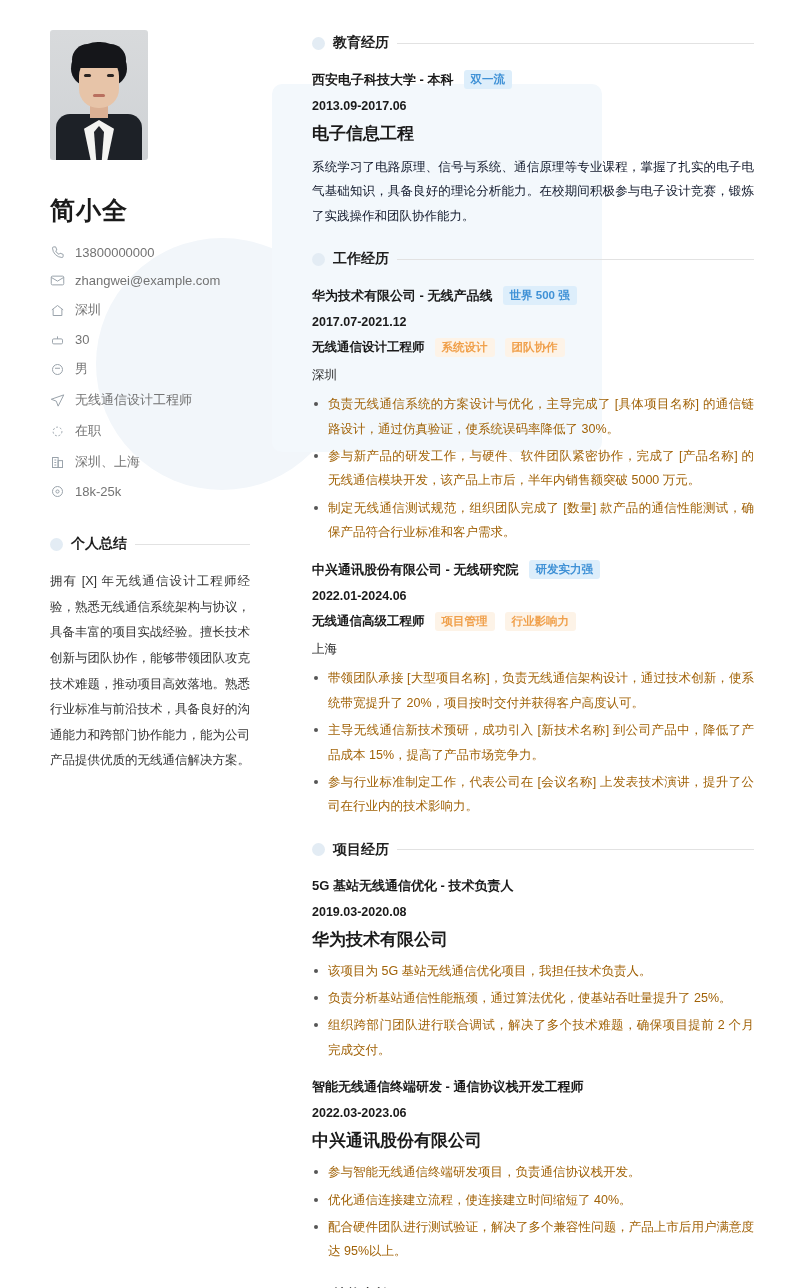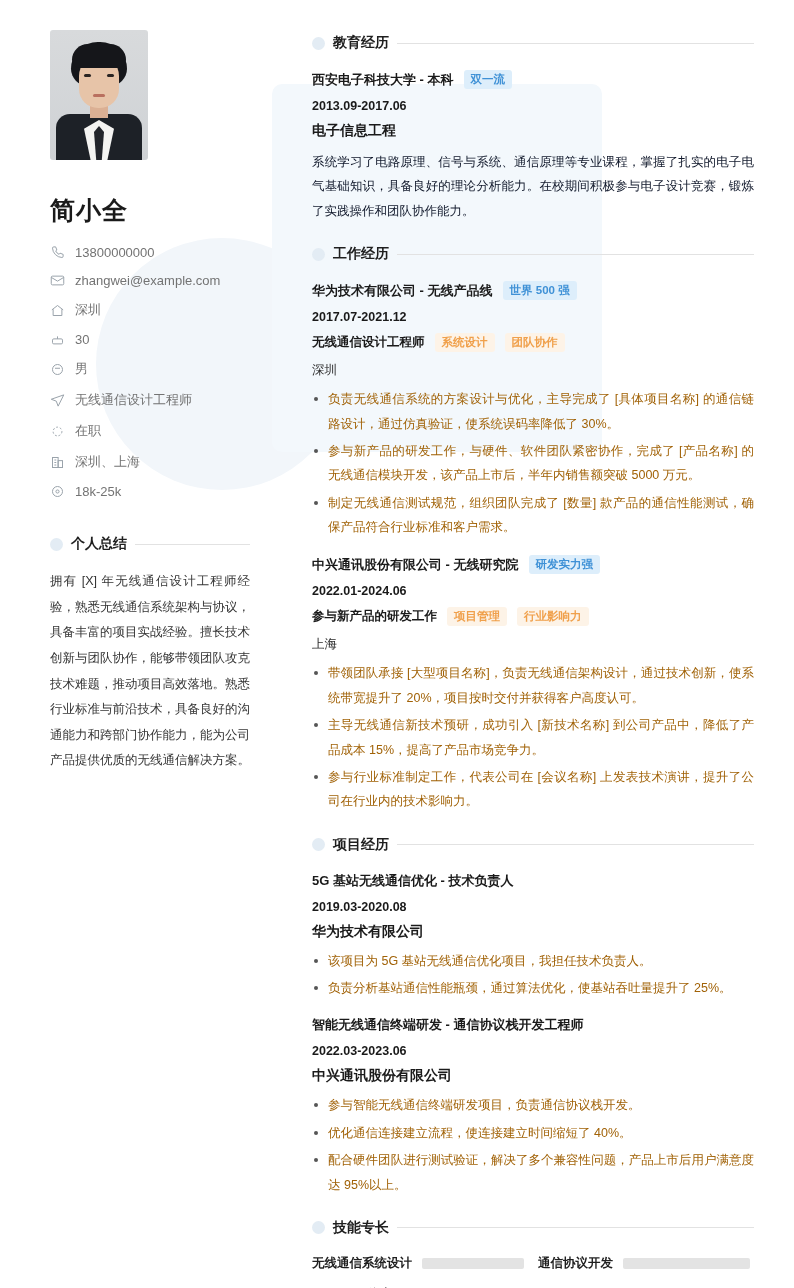--- a/index.html
+++ b/index.html
@@ -76,21 +76,21 @@
   .sec-head .ln { flex: 1; height: 1px; background: #e2e2e2; }
   .sec { margin-bottom: 22px; }
 
   .entry { margin-bottom: 16px; }
   .row { display: flex; align-items: baseline; justify-content: space-between; gap: 10px; flex-direction: column; }
   .row-l { display: flex; align-items: center; gap: 10px; flex-wrap: wrap; }
   .org { font-size: 13px; font-weight: 700; color: #1a1a1a; }
   .date { font-size: 12.5px; font-weight: 700; color: #1a1a1a; white-space: nowrap; }
   .role { font-size: 12.5px; font-weight: 700; color: #1a1a1a; }
   .loc { font-size: 12.5px; color: #2b2b2b; white-space: nowrap; }
-  .sub { font-size: 14px; font-weight: 700; color: #1a1a1a; margin-top: 9px; }
+  .sub { font-size: 17px; font-weight: 700; color: #1a1a1a; margin-top: 9px; }
   .row2 { margin-top: 9px; }
 
   .tag { font-size: 11.5px; padding: 2px 7px; border-radius: 3px; white-space: nowrap; font-weight: bold; }
   .tag.blue { background: #ddeefb; color: #3f91d6; }
   .tag.orange { background: #fdf3e7; color: #f0a04b; }
 
   .desc { margin-top: 10px; font-size: 12.5px; line-height: 1.95; color: #0f172a; text-align: justify; }
   ul.bullets { list-style: none; margin-top: 8px; }
   ul.bullets li { position: relative; padding-left: 16px; font-size: 12.5px; line-height: 1.95;
     color: #a16207; margin-bottom: 3px; text-align: justify; }
@@ -282,21 +282,21 @@
         <div class="entry">
           <div class="row">
             <span class="row-l">
               <span class="org">中兴通讯股份有限公司 - 无线研究院</span>
               <span class="tag blue">研发实力强</span>
             </span>
             <span class="date">2022.01-2024.06</span>
           </div>
           <div class="row row2">
             <span class="row-l">
-              <span class="role">参与新产品的研发工作</span>
+              <span class="role">无线通信高级工程师</span>
               <span class="tag orange">项目管理</span>
               <span class="tag orange">行业影响力</span>
             </span>
             <span class="loc">上海</span>
           </div>
           <ul class="bullets">
             <li>带领团队承接 [大型项目名称]，负责无线通信架构设计，通过技术创新，使系统带宽提升了 20%，项目按时交付并获得客户高度认可。</li>
             <li>主导无线通信新技术预研，成功引入 [新技术名称] 到公司产品中，降低了产品成本 15%，提高了产品市场竞争力。</li>
             <li>参与行业标准制定工作，代表公司在 [会议名称] 上发表技术演讲，提升了公司在行业内的技术影响力。</li>
           </ul>
@@ -312,20 +312,21 @@
 
         <div class="entry">
           <div class="row">
             <span class="org">5G 基站无线通信优化 - 技术负责人</span>
             <span class="date">2019.03-2020.08</span>
           </div>
           <div class="sub">华为技术有限公司</div>
           <ul class="bullets">
             <li>该项目为 5G 基站无线通信优化项目，我担任技术负责人。</li>
             <li>负责分析基站通信性能瓶颈，通过算法优化，使基站吞吐量提升了 25%。</li>
+            <li>组织跨部门团队进行联合调试，解决了多个技术难题，确保项目提前 2 个月完成交付。</li>
           </ul>
         </div>
 
         <div class="entry">
           <div class="row">
             <span class="org">智能无线通信终端研发 - 通信协议栈开发工程师</span>
             <span class="date">2022.03-2023.06</span>
           </div>
           <div class="sub">中兴通讯股份有限公司</div>
           <ul class="bullets">

